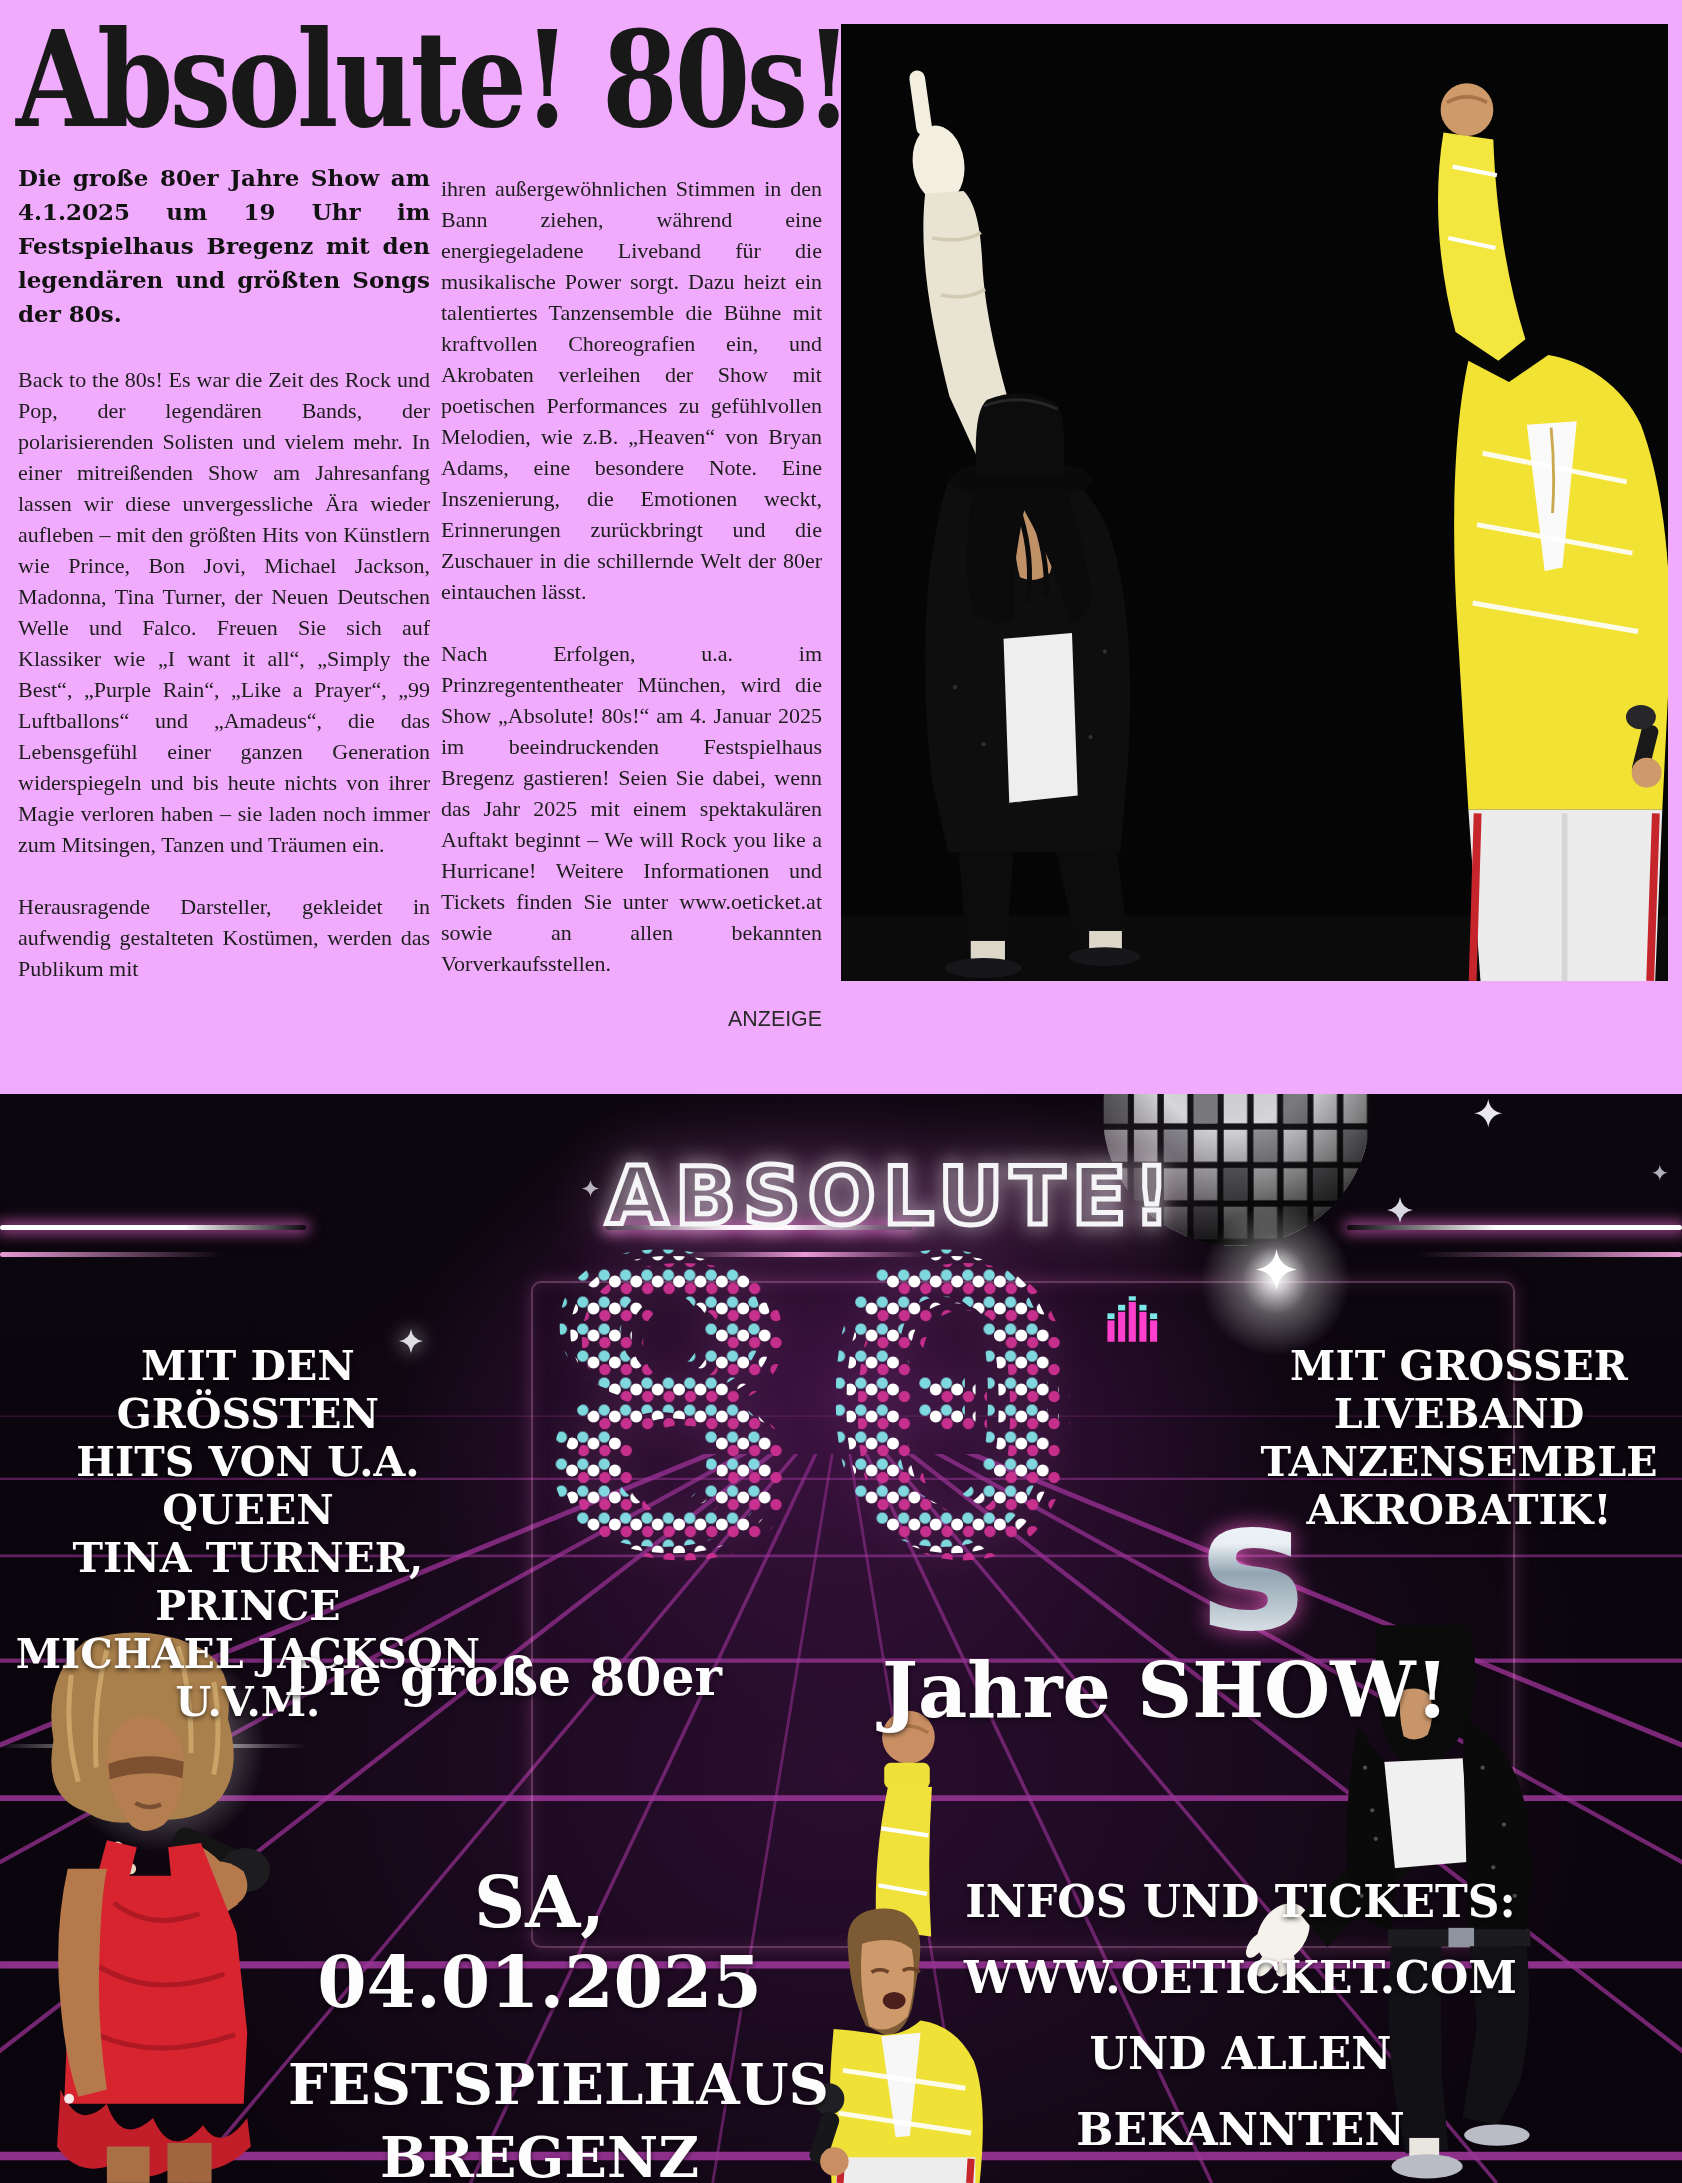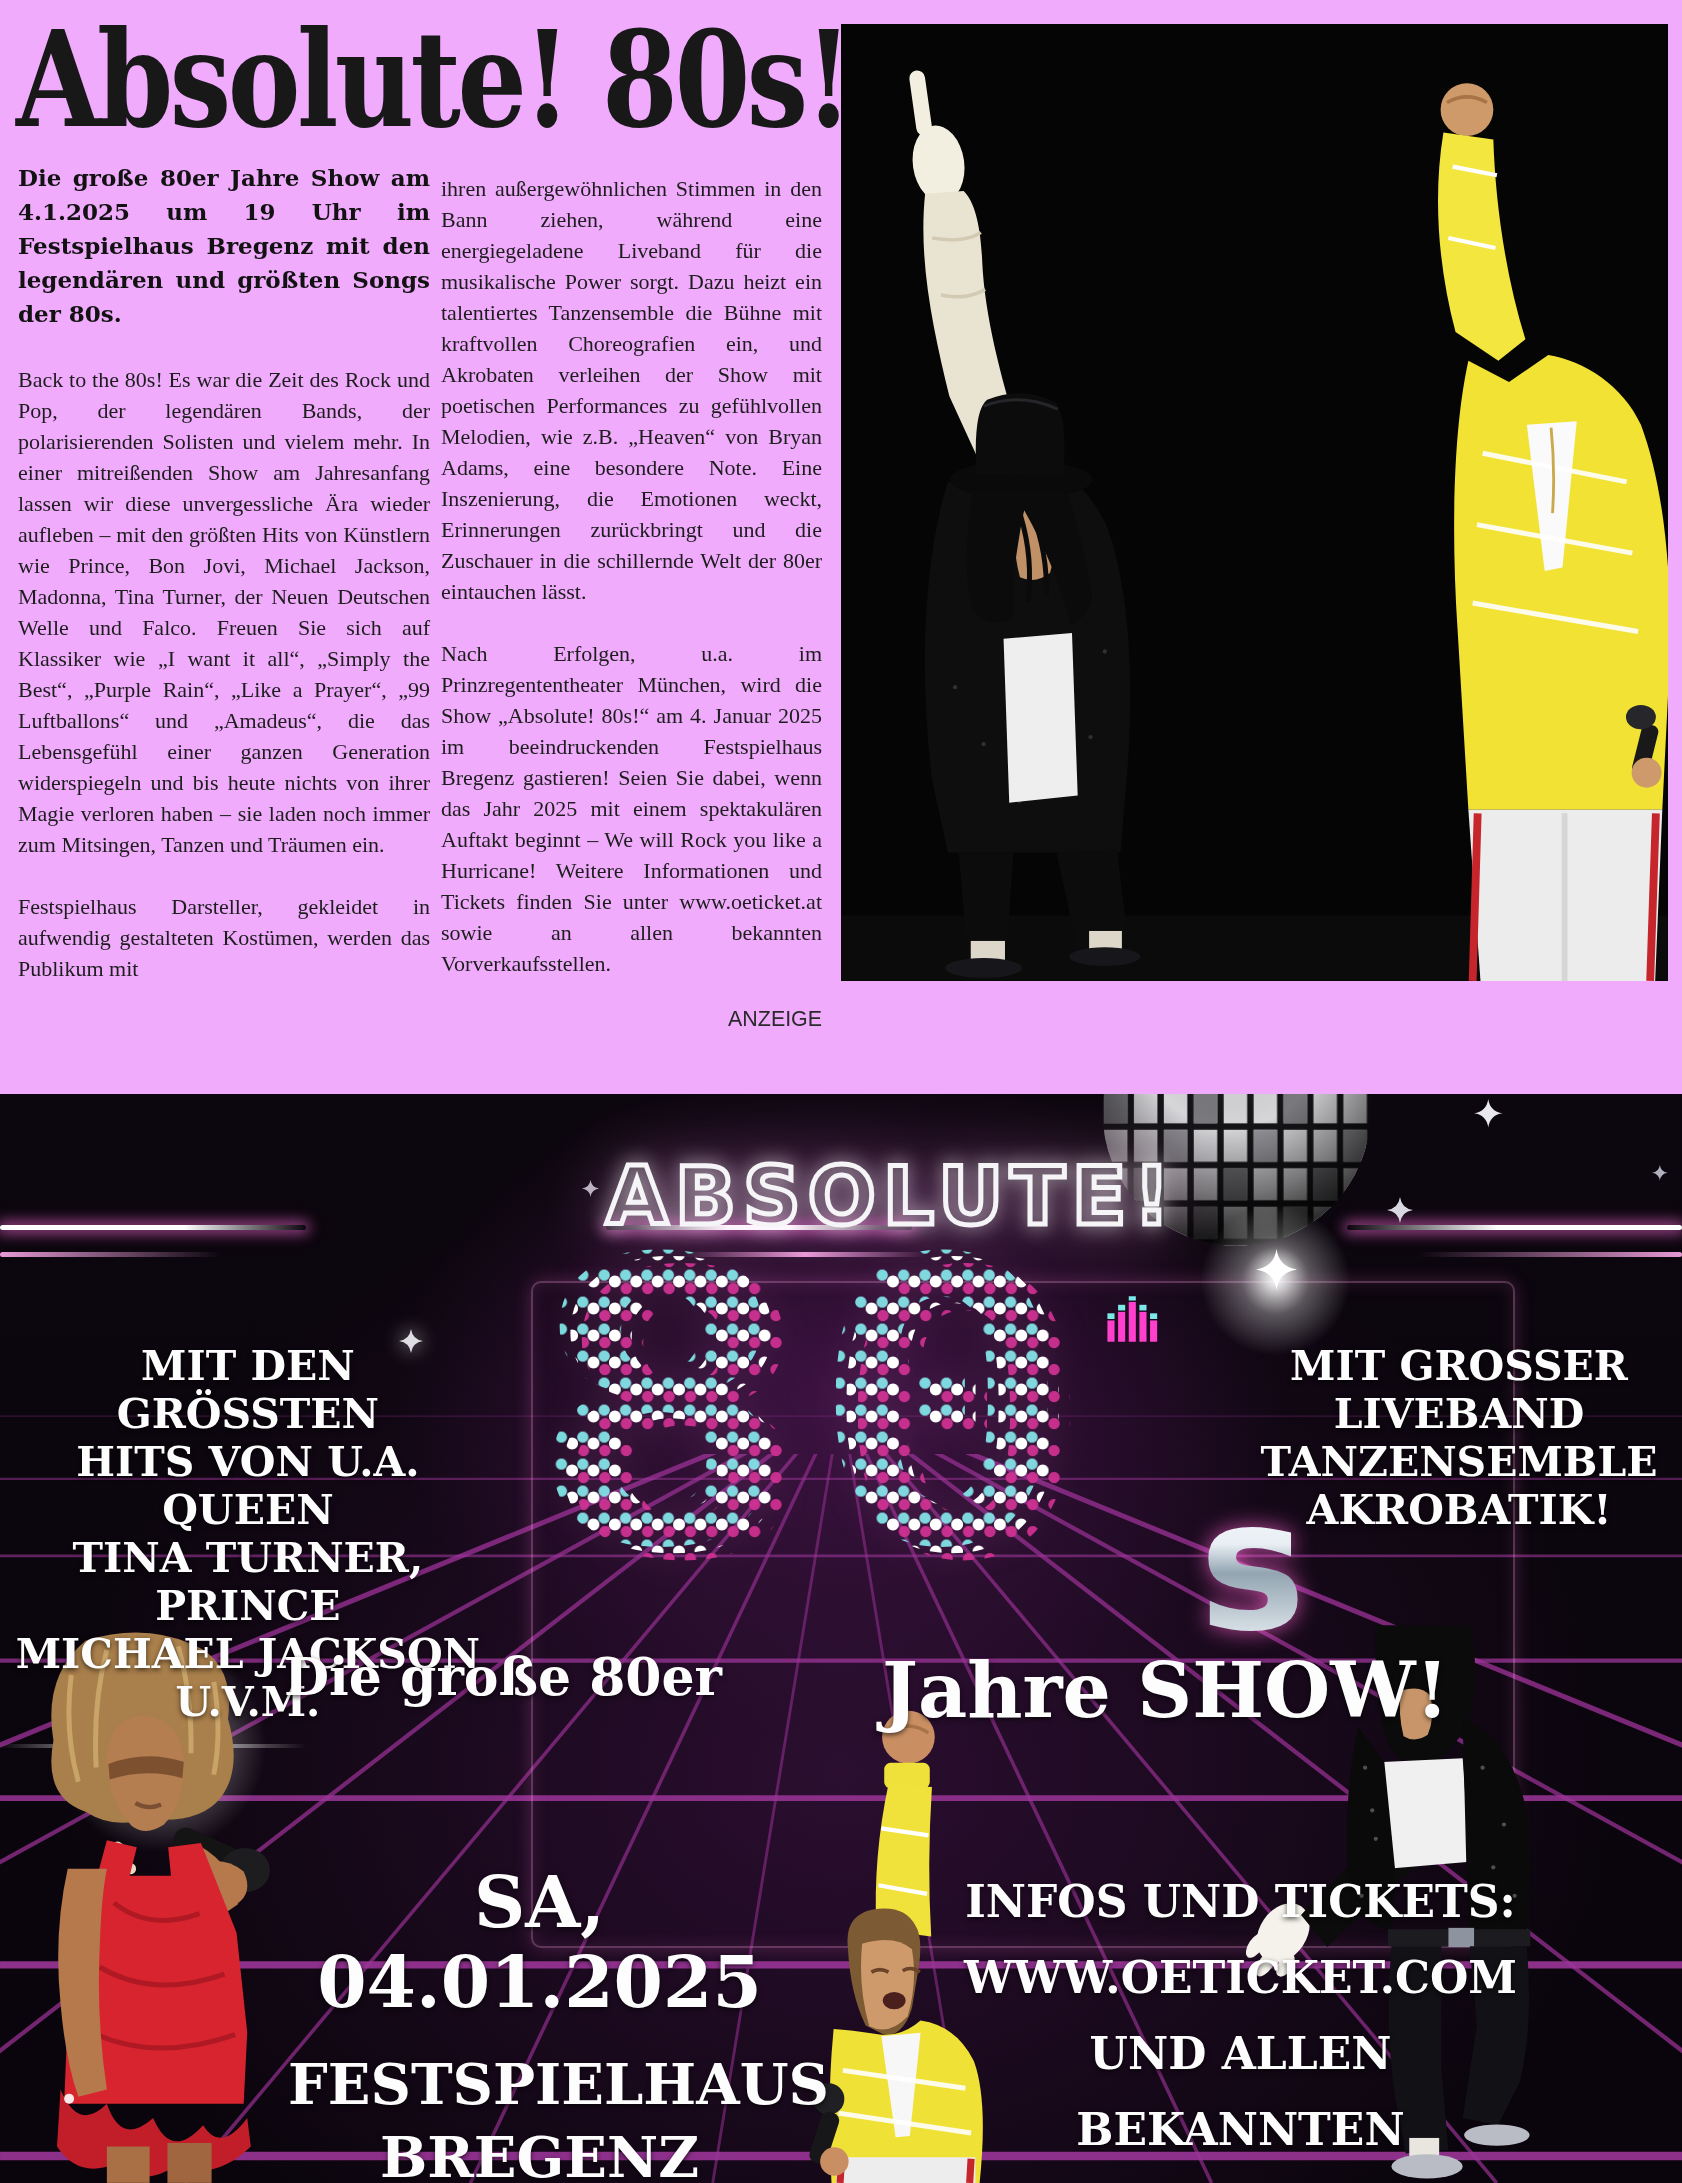--- a/index.html
+++ b/index.html
@@ -83,21 +83,21 @@
 </head>
 <body>
 
 <div class="page">
 
   <div class="headline">Absolute! 80s!</div>
 
   <div class="col col1">
     <p class="lead">Die große 80er Jahre Show am 4.1.2025 um 19 Uhr im Festspielhaus Bregenz mit den legendären und größten Songs der 80s.</p>
     <p class="bodyp">Back to the 80s! Es war die Zeit des Rock und Pop, der legendären Bands, der polarisierenden Solisten und vielem mehr. In einer mitreißenden Show am Jahresanfang lassen wir diese unvergessliche Ära wieder aufleben – mit den größten Hits von Künstlern wie Prince, Bon Jovi, Michael Jackson, Madonna, Tina Turner, der Neuen Deutschen Welle und Falco. Freuen Sie sich auf Klassiker wie „I want it all“, „Simply the Best“, „Purple Rain“, „Like a Prayer“, „99 Luftballons“ und „Amadeus“, die das Lebensgefühl einer ganzen Generation widerspiegeln und bis heute nichts von ihrer Magie verloren haben – sie laden noch immer zum Mitsingen, Tanzen und Träumen ein.</p>
-    <p class="bodyp" style="margin-bottom:0">Festspielhaus Darsteller, gekleidet in aufwendig gestalteten Kostümen, werden das Publikum mit</p>
+    <p class="bodyp" style="margin-bottom:0">Herausragende Darsteller, gekleidet in aufwendig gestalteten Kostümen, werden das Publikum mit</p>
   </div>
 
   <div class="col col2">
     <p class="bodyp">ihren außergewöhnlichen Stimmen in den Bann ziehen, während eine energiegeladene Liveband für die musikalische Power sorgt. Dazu heizt ein talentiertes Tanzensemble die Bühne mit kraftvollen Choreografien ein, und Akrobaten verleihen der Show mit poetischen Performances zu gefühlvollen Melodien, wie z.B. „Heaven“ von Bryan Adams, eine besondere Note. Eine Inszenierung, die Emotionen weckt, Erinnerungen zurückbringt und die Zuschauer in die schillernde Welt der 80er eintauchen lässt.</p>
     <p class="bodyp">Nach Erfolgen, u.a. im Prinzregententheater München, wird die Show „Absolute! 80s!“ am 4. Januar 2025 im beeindruckenden Festspielhaus Bregenz gastieren! Seien Sie dabei, wenn das Jahr 2025 mit einem spektakulären Auftakt beginnt – We will Rock you like a Hurricane! Weitere Informationen und Tickets finden Sie unter www.oeticket.at sowie an allen bekannten Vorverkaufsstellen.</p>
     <div class="anzeige">ANZEIGE</div>
   </div>
 
   <div class="photo">
     <svg viewBox="0 0 1160 1342">

